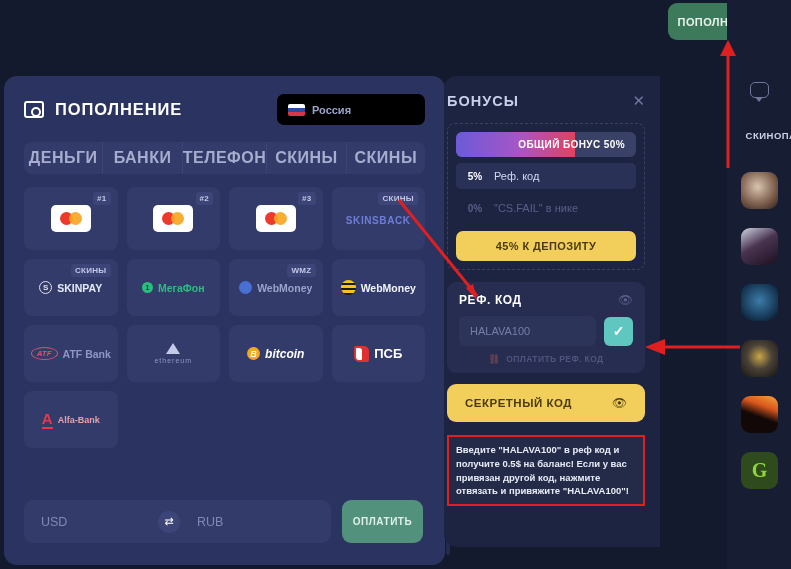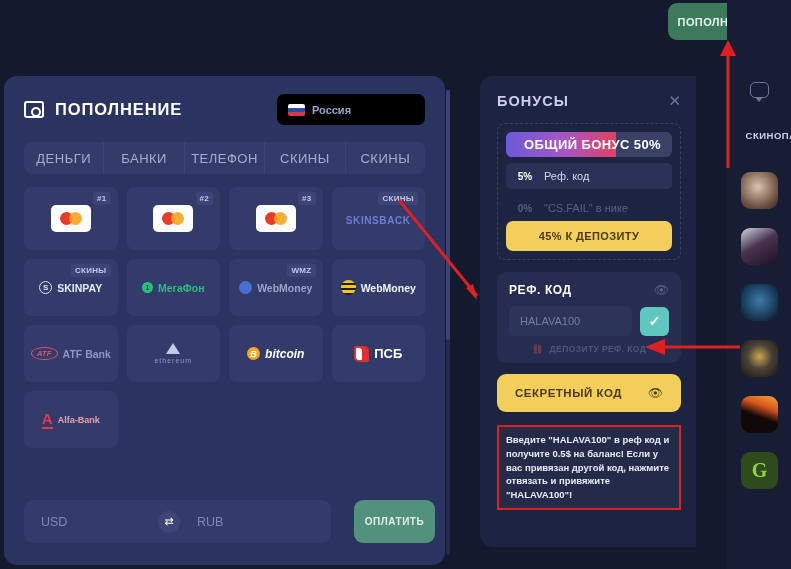--- a/index.html
+++ b/index.html
@@ -41,21 +41,21 @@
   }
   .flag { width: 17px; height: 12px; border-radius: 2px; overflow: hidden; display: flex; flex-direction: column; }
   .flag i { display: block; height: 33.34%; }
   .flag i:nth-child(1){ background:#fff; } .flag i:nth-child(2){ background:#2b4b9b; } .flag i:nth-child(3){ background:#d8364a; }
   .country-name { color: #9ba3c9; font-size: 11px; font-weight: bold; flex: 1; }
   .caret { width:0;height:0;border-left:5px solid transparent;border-right:5px solid transparent;border-top:5px solid #4e5party; border-top-color:#555e91; }
 
   
   .tabs { display: flex; background: #333b6b; border-radius: 8px; height: 32px; margin-bottom: 13px; }
   .tab { flex: 1; display: flex; align-items: center; justify-content: center;
-         color: #a6adce; font-size: 13px; font-weight: normal; letter-spacing: .5px;
+         color: #a6adce; font-size: 16px; font-weight: bold; letter-spacing: .5px;
          border-right: 1px solid #3d4578; }
   .tab:last-child { border-right: none; }
 
   
   .pay-grid { display: grid; grid-template-columns: repeat(4, 1fr); gap: 9px; }
   .pay-tile { height: 57px; background: #333b6b; border-radius: 8px; position: relative;
               display: flex; align-items: center; justify-content: center; }
   .pay-tile.tall { height: 63px; }
   .badge { position: absolute; top: 5px; right: 7px; background: #3d4578; color: #c3c9e6;
            font-size: 8px; font-weight: bold; border-radius: 3px; padding: 2px 4px; letter-spacing: .3px; }
@@ -74,60 +74,60 @@
          repeating-linear-gradient(#f5c518 0 3px, #1a1a1a 3px 5px); }
   .atf { border: 1.5px solid #d8536a; border-radius: 50%; padding: 1px 5px; color: #d8536a; font-size: 8px; font-weight: bold; font-style: italic; }
   .eth { width: 0; height: 0; border-left: 7px solid transparent; border-right: 7px solid transparent; border-bottom: 11px solid #c3c9e6; }
   .eth-wrap { display: flex; flex-direction: column; align-items: center; gap: 3px; }
   .btc-dot { width: 13px; height: 13px; border-radius: 50%; background: #f5a623; color:#fff; display:flex;align-items:center;justify-content:center;font-size:9px;font-weight:bold;font-style:italic; }
   .psb { width: 15px; height: 16px; background: #e03030; border-radius: 2px 5px 2px 5px; position: relative; }
   .psb::after { content:""; position:absolute; left:2px; top:2px; width:6px; height:12px; background:#fff; border-radius:1px 3px; }
   .alfa-a { color: #e8384f; font-size: 15px; font-weight: bold; border-bottom: 2px solid #e8384f; line-height: 1; padding-bottom: 1px; }
 
   
-  .amount-row { position: absolute; left: 20px; bottom: 22px; display: flex; gap: 23px; align-items: center; }
+  .amount-row { position: absolute; left: 20px; bottom: 22px; display: flex; gap: 11px; align-items: center; }
   .amount-box { width: 307px; height: 43px; background: #333b6b; border-radius: 9px;
                 display: flex; align-items: center; padding: 0 17px; }
   .cur { color: #8089b3; font-size: 12.5px; flex: 1; }
   .swap { width: 22px; height: 22px; border-radius: 50%; background: #3d4578;
           display: flex; align-items: center; justify-content: center; color: #fff; font-size: 11px; }
   .pay-btn { width: 81px; height: 43px; background: #52917c; border-radius: 9px;
              display: flex; align-items: center; justify-content: center;
              color: #dff0e8; font-size: 10px; font-weight: bold; letter-spacing: .5px; }
 
   
   .vscroll { position: absolute; left: 446px; top: 90px; width: 4px; height: 465px;
              background: #232a4d; border-radius: 2px; }
   .vscroll i { display:block; width:4px; height:250px; background:#3c4476; border-radius:2px; }
 
   
   .bonus {
-    position: absolute; left: 480px; top: 76px;
+    position: absolute; left: 444px; top: 76px;
     width: 216px; height: 471px;
     background: #1d2442; border-radius: 13px 0 0 13px;
-    padding: 17px 15px 0 17px;
+    padding: 17px 15px 0 3px;
   }
   .bonus-head { display: flex; justify-content: space-between; align-items: flex-start; }
   .bonus-title { color: #c9cfe8; font-size: 14.5px; font-weight: bold; letter-spacing: 1px; }
   .close-x { color: #6f789e; font-size: 15px; line-height: 1; }
 
   .dashed { border: 1px dashed #39406a; border-radius: 8px; padding: 8px; margin-top: 14px; }
   .progress { height: 25px; border-radius: 6px; background: #3a4166; position: relative; overflow: hidden; }
   .progress i { position: absolute; left:0; top:0; bottom:0; width: 66%;
                 background: linear-gradient(90deg, #6a5bd8 0%, #a955c4 55%, #e0425f 100%); }
   .progress span { position: absolute; right: 11px; top: 0; line-height: 25px;
-                   color: #fff; font-size: 13px; font-weight: bold; letter-spacing: .4px; }
+                   color: #fff; font-size: 10px; font-weight: bold; letter-spacing: .4px; }
   .brow { display: flex; align-items: center; height: 26px; margin-top: 6px; }
   .brow.active { background: #2a3157; border-radius: 5px; }
   .bpct { width: 38px; text-align: center; font-size: 10px; font-weight: bold; }
   .bname { font-size: 11px; }
   .brow.active .bpct { color: #fff; }
   .brow.active .bname { color: #d3d9f0; }
   .brow.dim .bpct, .brow.dim .bname { color: #575f88; }
-  .deposit-btn { height: 30px; background: #f2cf5b; border-radius: 7px;
+  .deposit-btn { margin-top: 10px; height: 30px; background: #f2cf5b; border-radius: 7px;
                  display: flex; align-items: center; justify-content: center;
                  color: #4a3a10; font-size: 11px; font-weight: bold; letter-spacing: .4px; }
 
   .ref-card { margin-top: 12px; background: #262d50; border-radius: 9px; padding: 11px 12px 9px 12px; }
   .ref-head { display: flex; justify-content: space-between; align-items: center; }
   .ref-title { color: #fff; font-size: 12px; font-weight: bold; letter-spacing: .6px; }
   .eye-off { color: #5a6punch; color: #5a638f; font-size: 12px; }
   .ref-input-row { display: flex; align-items: center; gap: 8px; margin-top: 9px; }
   .ref-input { flex: 1; height: 30px; background: #2d3459; border-radius: 6px;
                display: flex; align-items: center; padding: 0 11px; color: #767ea8; font-size: 11px; text-align: center; }
@@ -324,21 +324,21 @@
     <div class="ref-head">
       <span class="ref-title">РЕФ. КОД</span>
       <span class="eye-off">👁</span>
     </div>
     <div class="ref-input-row">
       <span class="ref-input">HALAVA100</span>
       <span class="ref-ok">✓</span>
     </div>
     <div class="unlink">
       <span class="lk">⛓</span>
-      <span>ДЕПОЗИТУ РЕФ. КОД</span>
+      <span>ОПЛАТИТЬ РЕФ. КОД</span>
     </div>
   </div>
 
   <div class="secret-btn">
     <span class="secret-txt">СЕКРЕТНЫЙ КОД</span>
     <span class="secret-eye">👁</span>
   </div>
 
   <div class="note">
     <p>Введите "HALAVA100" в реф код и получите 0.5$ на баланс! Если у вас привязан другой код, нажмите отвязать и привяжите "HALAVA100"!</p>

